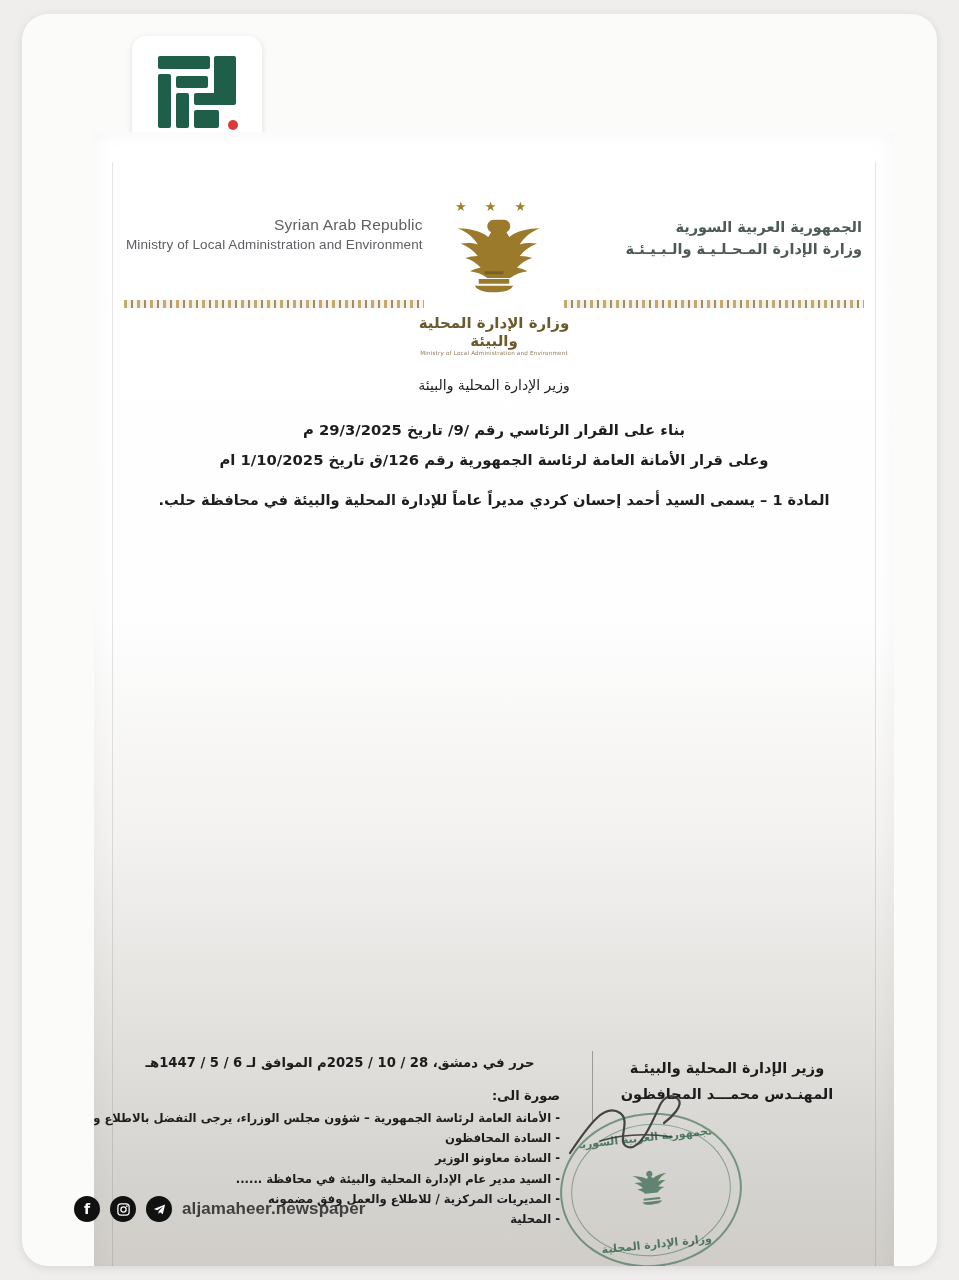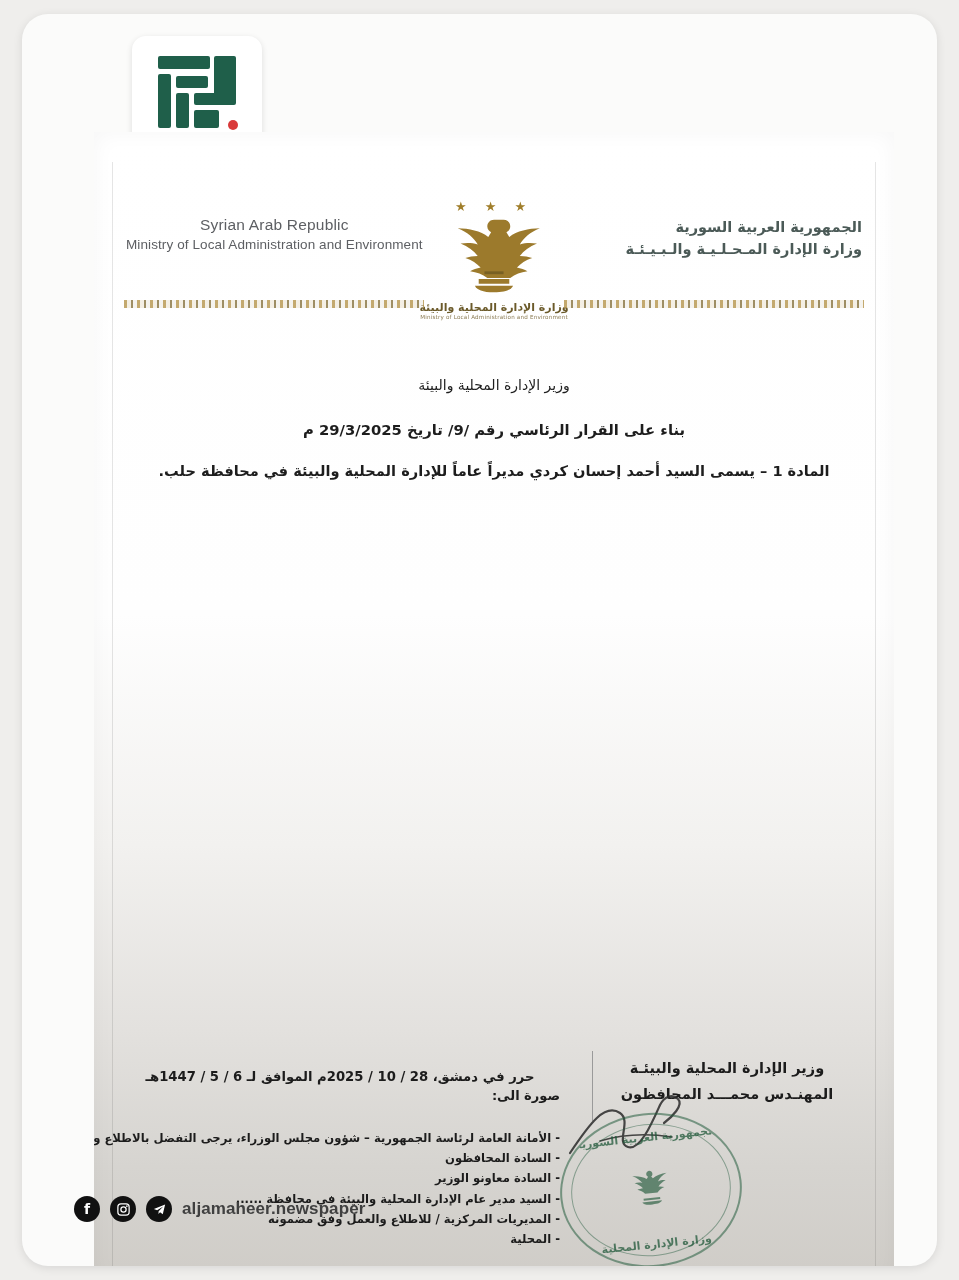--- a/index.html
+++ b/index.html
@@ -98,21 +98,21 @@
   .letterhead {
     position: absolute;
     left: 0; right: 0;
     top: 62px;
     height: 130px;
   }
   .lh-left {
     position: absolute;
     left: 32px;
     top: 22px;
-    text-align: center;
+    text-align: right;
     direction: ltr;
     color: #5d5f63;
     font-family: "Liberation Sans", sans-serif;
   }
   .lh-left .l1 { font-size: 15.5px; letter-spacing:.2px; }
   .lh-left .l2 { font-size: 13.5px; margin-top: 3px; letter-spacing:.1px;}
   .lh-right {
     position: absolute;
     right: 32px;
     top: 22px;
@@ -139,23 +139,23 @@
     line-height: 1;
     margin-bottom: 1px;
   }
   .eagle {
     width: 96px;
     height: 86px;
     margin: 0 auto;
     position: relative;
   }
   .emblem .cap {
-    font-size: 11px;
+    font-size: 15px;
     color: #6b5a2a;
-    margin-top: 1px;
+    margin-top: 14px;
     font-weight: 700;
   }
   .emblem .cap2 {
     font-size: 5.6px;
     color: #8a7a52;
     letter-spacing: .2px;
   }
 
   .rule {
     position: absolute;
@@ -285,41 +285,41 @@
     right: 150px;
     top: 46px;
     width: 150px;
     height: 86px;
     opacity: .85;
   }
 
   .date-line {
     position: absolute;
     right: 300px;
-    top: 32px;
+    top: 18px;
     width: 440px;
     text-align: center;
     font-size: 13.2px;
     font-weight: 700;
     white-space: nowrap;
   }
   .copies {
     position: absolute;
     right: 300px;
     top: 48px;
     width: 470px;
     text-align: right;
     font-size: 11.6px;
     line-height: 1.75;
     font-weight: 600;
   }
   .copies .ttl {
     font-size: 13px;
     font-weight: 800;
-    margin-bottom: 20px;
+    margin-bottom: 0;
   }
   .copies ul { margin: 0; padding: 0; list-style: none; }
   .copies li { white-space: nowrap; }
 
   
   .social-bar {
     position: absolute;
     left: 52px;
     bottom: 44px;
     display: flex;
@@ -399,20 +399,21 @@
 
         <div class="rule rule-left"></div>
         <div class="rule rule-right"></div>
       </div>
 
       <div class="doc-body">
         <div class="minister-line">وزير الإدارة المحلية والبيئة</div>
 
         <div class="preamble">
           <div>بناء على القرار الرئاسي رقم /9/ تاريخ 29/3/2025 م</div>
+          <div>وعلى قرار الأمانة العامة لرئاسة الجمهورية رقم 126/ق تاريخ  1/10/2025 ام</div>
         </div>
 
 
         <div class="article">
           <span class="art-label">المادة 1 –</span>
           <span>يسمى السيد أحمد إحسان كردي مديراً عاماً للإدارة المحلية والبيئة في محافظة حلب.</span>
         </div>
 
       </div>
 

